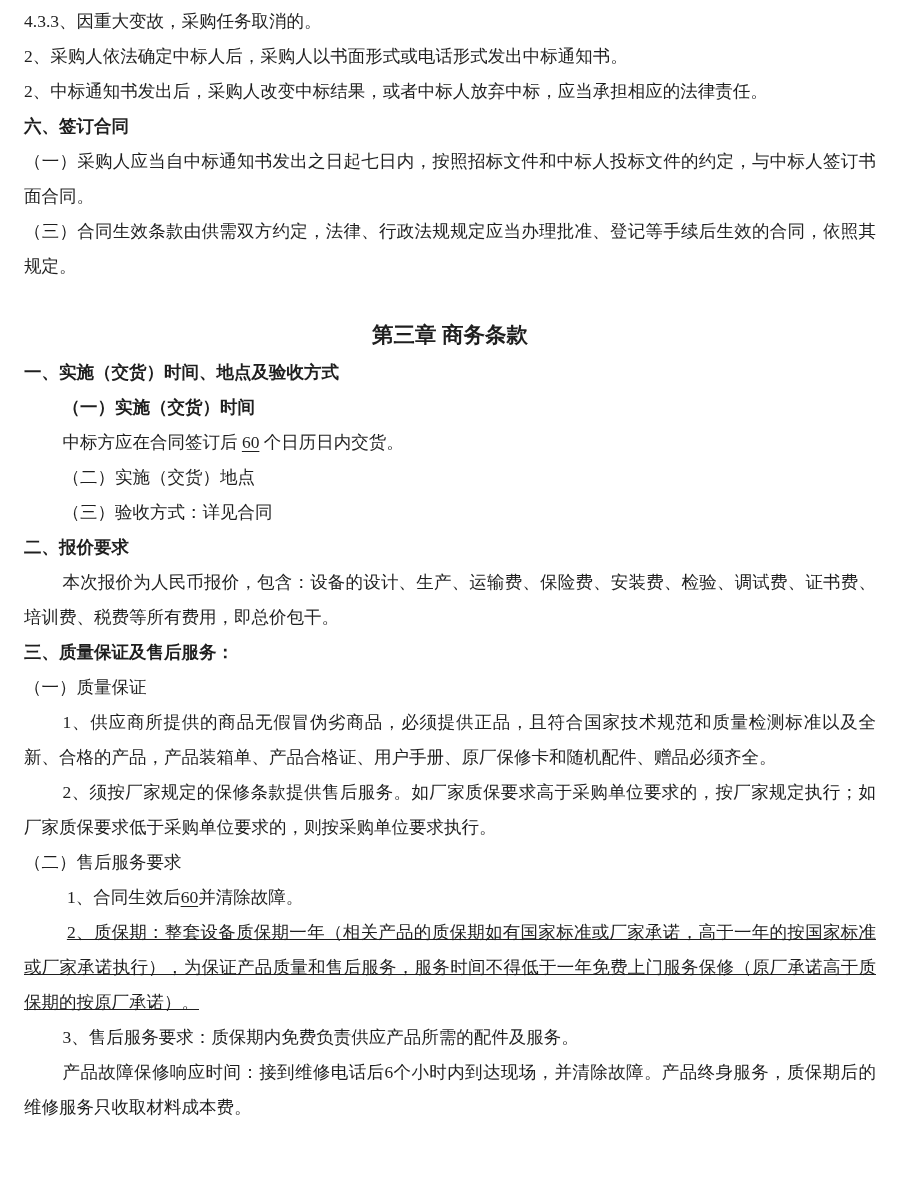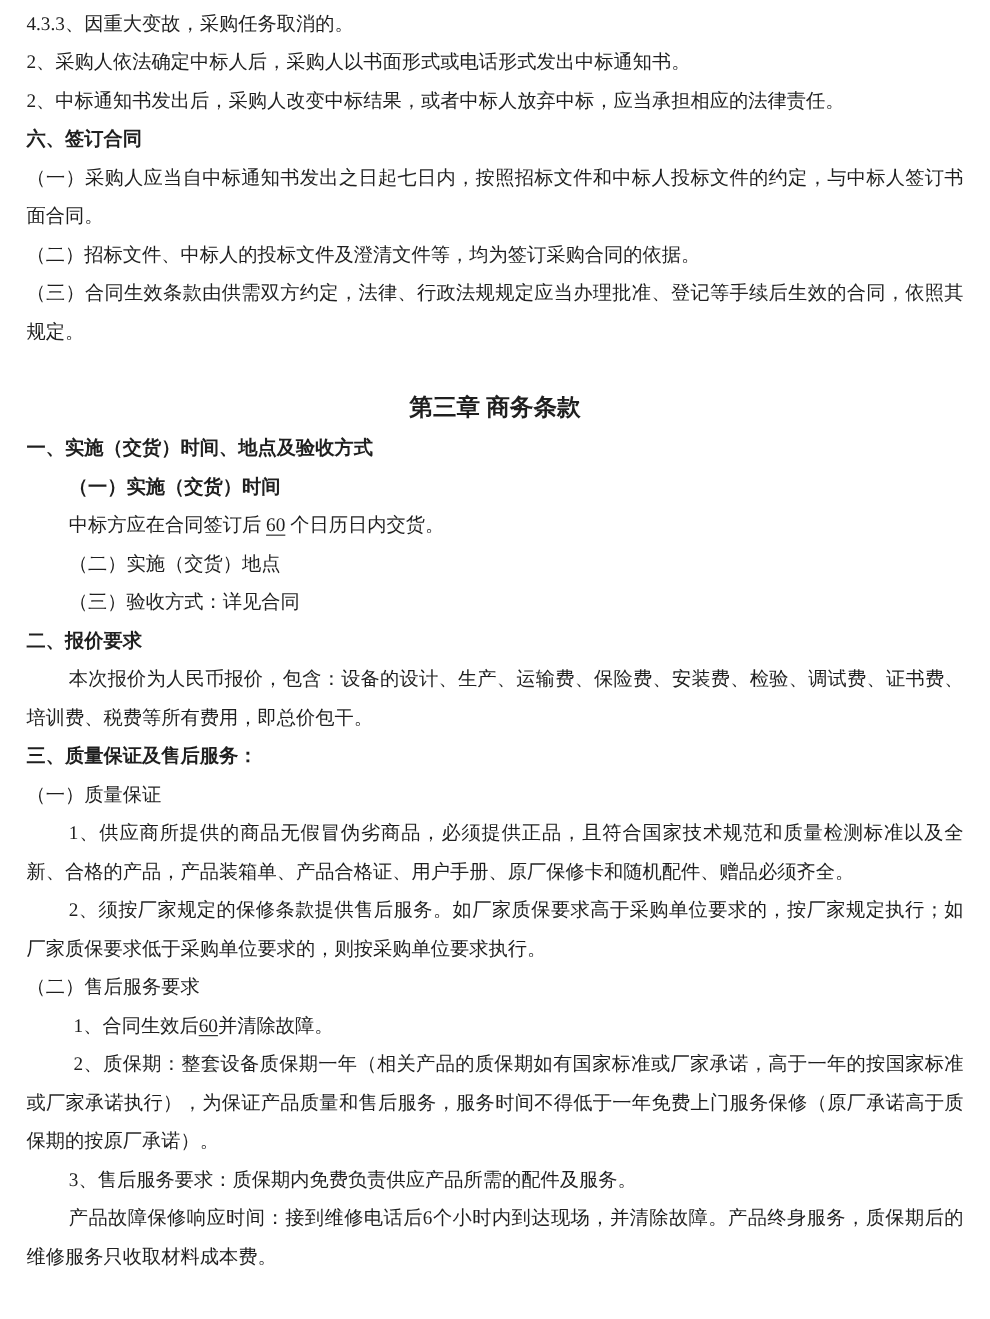--- a/index.html
+++ b/index.html
@@ -46,33 +46,32 @@
 </head>
 <body>
 
 <div class="doc">
   <div id="doc-body">
       <p class="body"><span>4.3.3、因重大变故，采购任务取消的。</span></p>
       <p class="body"><span>2、采购人依法确定中标人后，采购人以书面形式或电话形式发出中标通知书。</span></p>
       <p class="body"><span>2、中标通知书发出后，采购人改变中标结果，或者中标人放弃中标，应当承担相应的法律责任。</span></p>
       <p class="heading"><span>六、签订合同</span></p>
       <p class="body"><span>（一）采购人应当自中标通知书发出之日起七日内，按照招标文件和中标人投标文件的约定，与中标人签订书面合同。</span></p>
-      <p class="body"><span>（二）招标文件、中标人的投标文件及澄清文件等，均为签订采购合同的依据。</span></p>
       <p class="body"><span>（三）合同生效条款由供需双方约定，法律、行政法规规定应当办理批准、登记等手续后生效的合同，依照其规定。</span></p>
       <p class="chapter"><span>第三章 商务条款</span></p>
       <p class="heading"><span>一、实施（交货）时间、地点及验收方式</span></p>
       <p class="body" style="text-indent: 2.2em; font-weight: bold;"><span>（一）实施（交货）时间</span></p>
       <p class="body" style="text-indent: 2.2em;"><span>中标方应在合同签订后 </span><span class="u">60</span><span> 个日历日内交货。</span></p>
       <p class="body" style="text-indent: 2.2em;"><span>（二）实施（交货）地点</span></p>
       <p class="body" style="text-indent: 2.2em;"><span>（三）验收方式：详见合同</span></p>
       <p class="heading"><span>二、报价要求</span></p>
       <p class="body" style="text-indent: 2.2em;"><span>本次报价为人民币报价，包含：设备的设计、生产、运输费、保险费、安装费、检验、调试费、证书费、培训费、税费等所有费用，即总价包干。</span></p>
       <p class="heading"><span>三、质量保证及售后服务：</span></p>
       <p class="body"><span>（一）质量保证</span></p>
       <p class="body" style="text-indent: 2.2em;"><span>1、供应商所提供的商品无假冒伪劣商品，必须提供正品，且符合国家技术规范和质量检测标准以及全新、合格的产品，产品装箱单、产品合格证、用户手册、原厂保修卡和随机配件、赠品必须齐全。</span></p>
       <p class="body" style="text-indent: 2.2em;"><span>2、须按厂家规定的保修条款提供售后服务。如厂家质保要求高于采购单位要求的，按厂家规定执行；如厂家质保要求低于采购单位要求的，则按采购单位要求执行。</span></p>
       <p class="body"><span>（二）售后服务要求</span></p>
       <p class="body" style="text-indent: 2.45em;"><span>1、合同生效后</span><span class="u">60</span><span>并清除故障。</span></p>
-      <p class="body" style="text-indent: 2.45em;"><span>2、质保期：整套设备质保期一年（相关产品的质保期如有国家标准或厂家承诺，高于一年的按国家标准或厂家承诺执行），为保证产品质量和售后服务，服务时间不得低于一年免费上门服务保修（原厂承诺高于质保期的按原厂承诺）。</span></p>
+      <p class="body" style="text-indent: 2.45em; text-decoration: underline;"><span>2、质保期：整套设备质保期一年（相关产品的质保期如有国家标准或厂家承诺，高于一年的按国家标准或厂家承诺执行），为保证产品质量和售后服务，服务时间不得低于一年免费上门服务保修（原厂承诺高于质保期的按原厂承诺）。</span></p>
       <p class="body" style="text-indent: 2.2em;"><span>3、售后服务要求：质保期内免费负责供应产品所需的配件及服务。</span></p>
       <p class="body" style="text-indent: 2.2em;"><span>产品故障保修响应时间：接到维修电话后6个小时内到达现场，并清除故障。产品终身服务，质保期后的维修服务只收取材料成本费。</span></p>
     </div>
 </div>
 
 </body></html>

